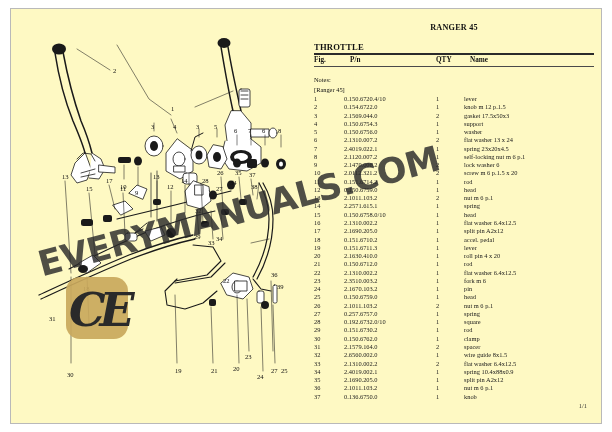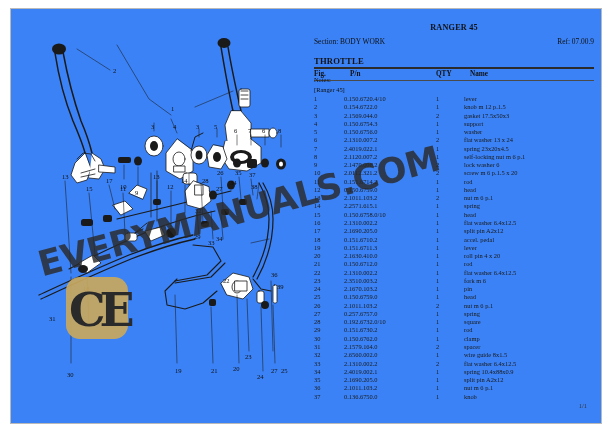--- a/index.html
+++ b/index.html
@@ -1,18 +1,18 @@
 <!DOCTYPE html>
 <html><head>
 <meta charset="utf-8">
 <style>
   html,body{margin:0;padding:0;background:#6f6f6f;}
   body{width:612px;height:432px;overflow:hidden;font-family:"Liberation Serif",serif;}
   .page{position:relative;width:612px;height:432px;background:#fff;box-sizing:border-box;}
-  .sheet{position:absolute;left:10px;top:8px;width:592px;height:416px;border:1px solid #b9b9b9;background:#3b82f6;box-sizing:border-box;overflow:hidden;}
+  .sheet{position:absolute;left:10px;top:8px;width:592px;height:416px;border:1px solid #b9b9b9;background:#fef9c3;box-sizing:border-box;overflow:hidden;}
 
   
   .hdr{position:absolute;left:303px;top:14px;width:280px;}
   .hdr-title{text-align:center;font-weight:bold;font-size:8.2px;letter-spacing:.2px;color:#111;}
   .hdr-row{display:flex;justify-content:space-between;align-items:baseline;margin-top:5px;}
   .hdr-section{font-size:7.4px;color:#111;}
   .hdr-ref{font-size:7.4px;color:#111;}
   .hdr-group{font-weight:bold;font-size:8.6px;color:#111;margin-top:10px;letter-spacing:.2px;}
   .rule-thick{height:1.6px;background:#2b2b2b;margin-top:1px;}
   .rule-thin{height:.9px;background:#4a4a4a;margin-top:0px;}
@@ -40,34 +40,30 @@
 
   
   .wm{position:absolute;left:0;top:0;width:592px;height:416px;pointer-events:none;}
   .wm-text{position:absolute;left:28px;top:236px;transform:rotate(-15deg);transform-origin:left center;
            font-family:"DejaVu Sans",sans-serif;font-weight:bold;font-size:35px;color:#2a2a2a;
            opacity:.82;letter-spacing:-0.5px;white-space:nowrap;}
   .wm-badge{position:absolute;left:55px;top:268px;width:62px;height:62px;background:#c9a85c;
             border-radius:14px;opacity:.92;}
   .wm-ce{position:absolute;left:58px;top:276px;width:62px;height:56px;
          font-family:"DejaVu Serif",serif;font-size:46px;font-weight:bold;color:#2a2a2a;
-         line-height:50px;letter-spacing:-6px;}
+         line-height:50px;letter-spacing:-6px;font-style:italic;}
 </style>
 </head>
 <body>
 
 <div class="page">
  <div class="sheet">
 
   <div class="hdr">
     <div class="hdr-title">RANGER 45</div>
-    <div class="hdr-row">
-      <div class="hdr-section">Section: BODY WORK</div>
-      <div class="hdr-ref">Ref: 07.00.9</div>
-    </div>
     <div class="hdr-group">THROTTLE</div>
     <div class="rule-thick"></div>
     <div class="cols">
       <div class="c-fig">Fig.</div>
       <div class="c-pn">P/n</div>
       <div class="c-qty">QTY</div>
       <div class="c-name">Name</div>
     </div>
     <div class="rule-thin"></div>
   </div>

